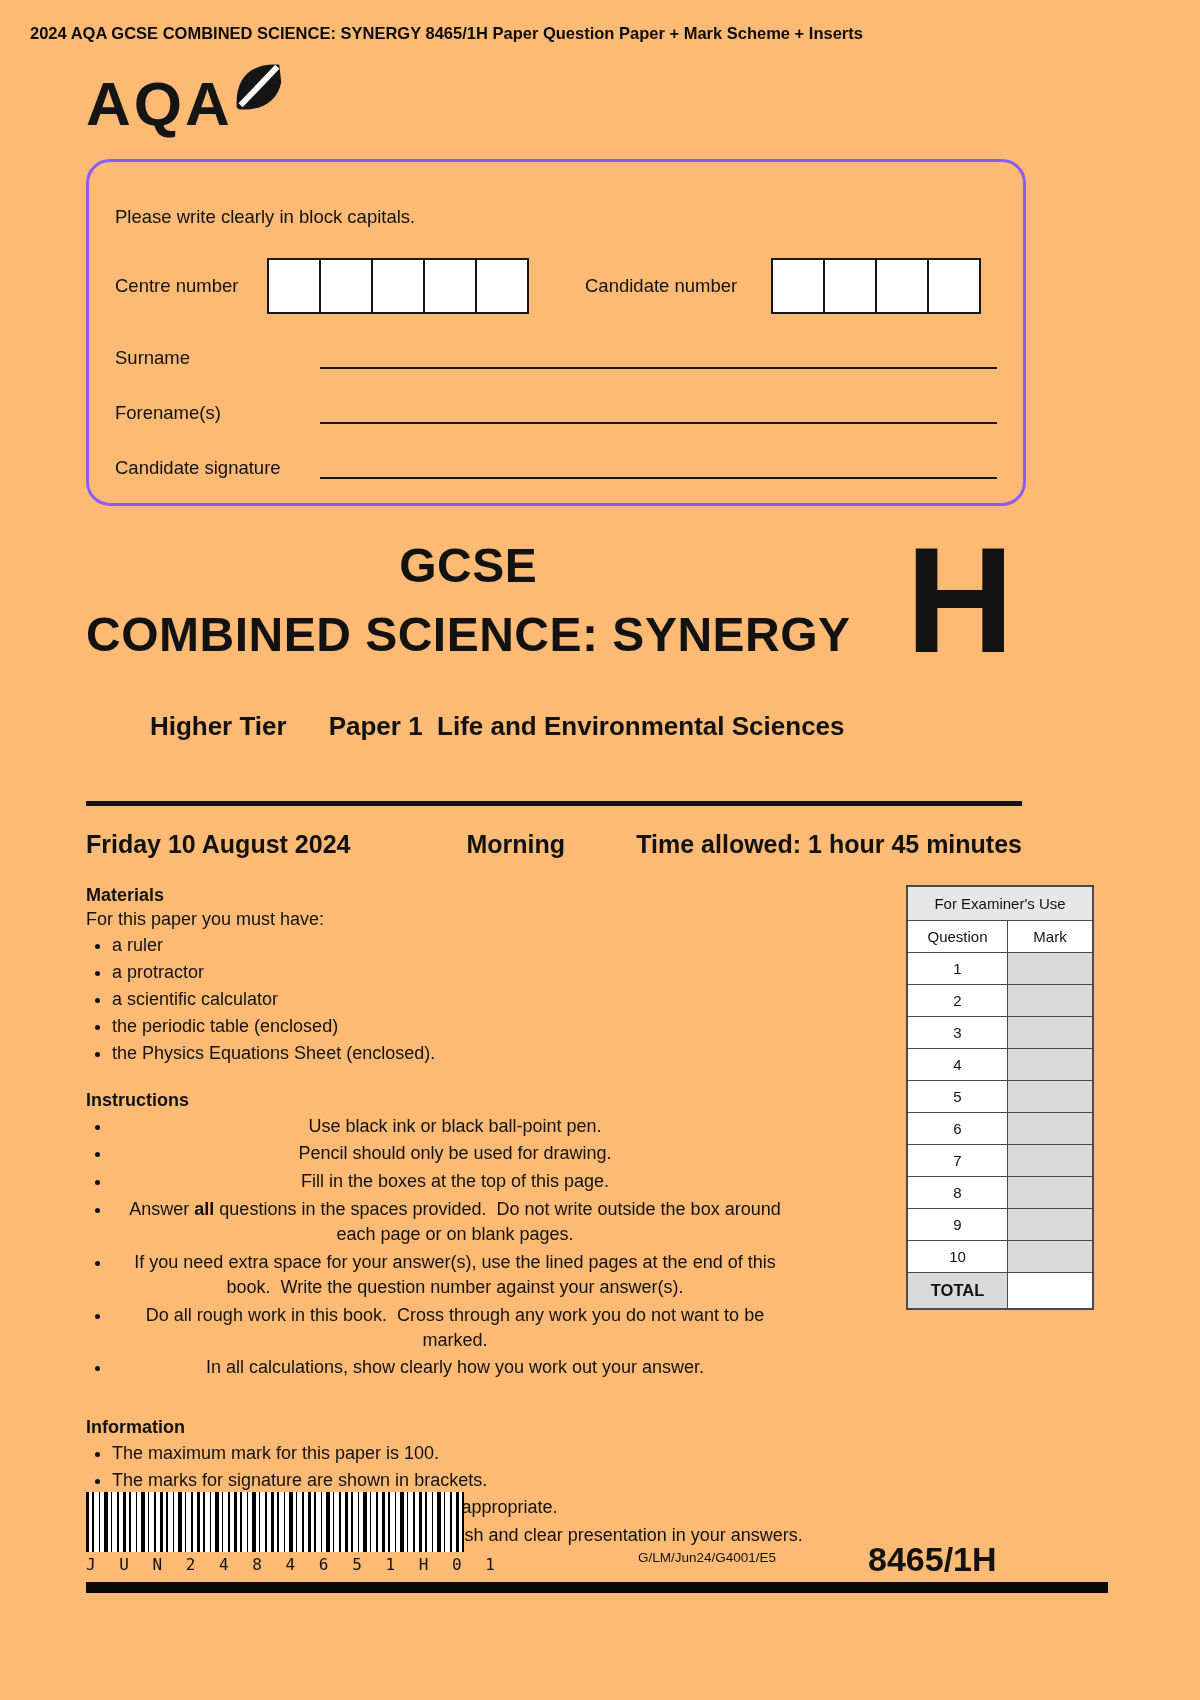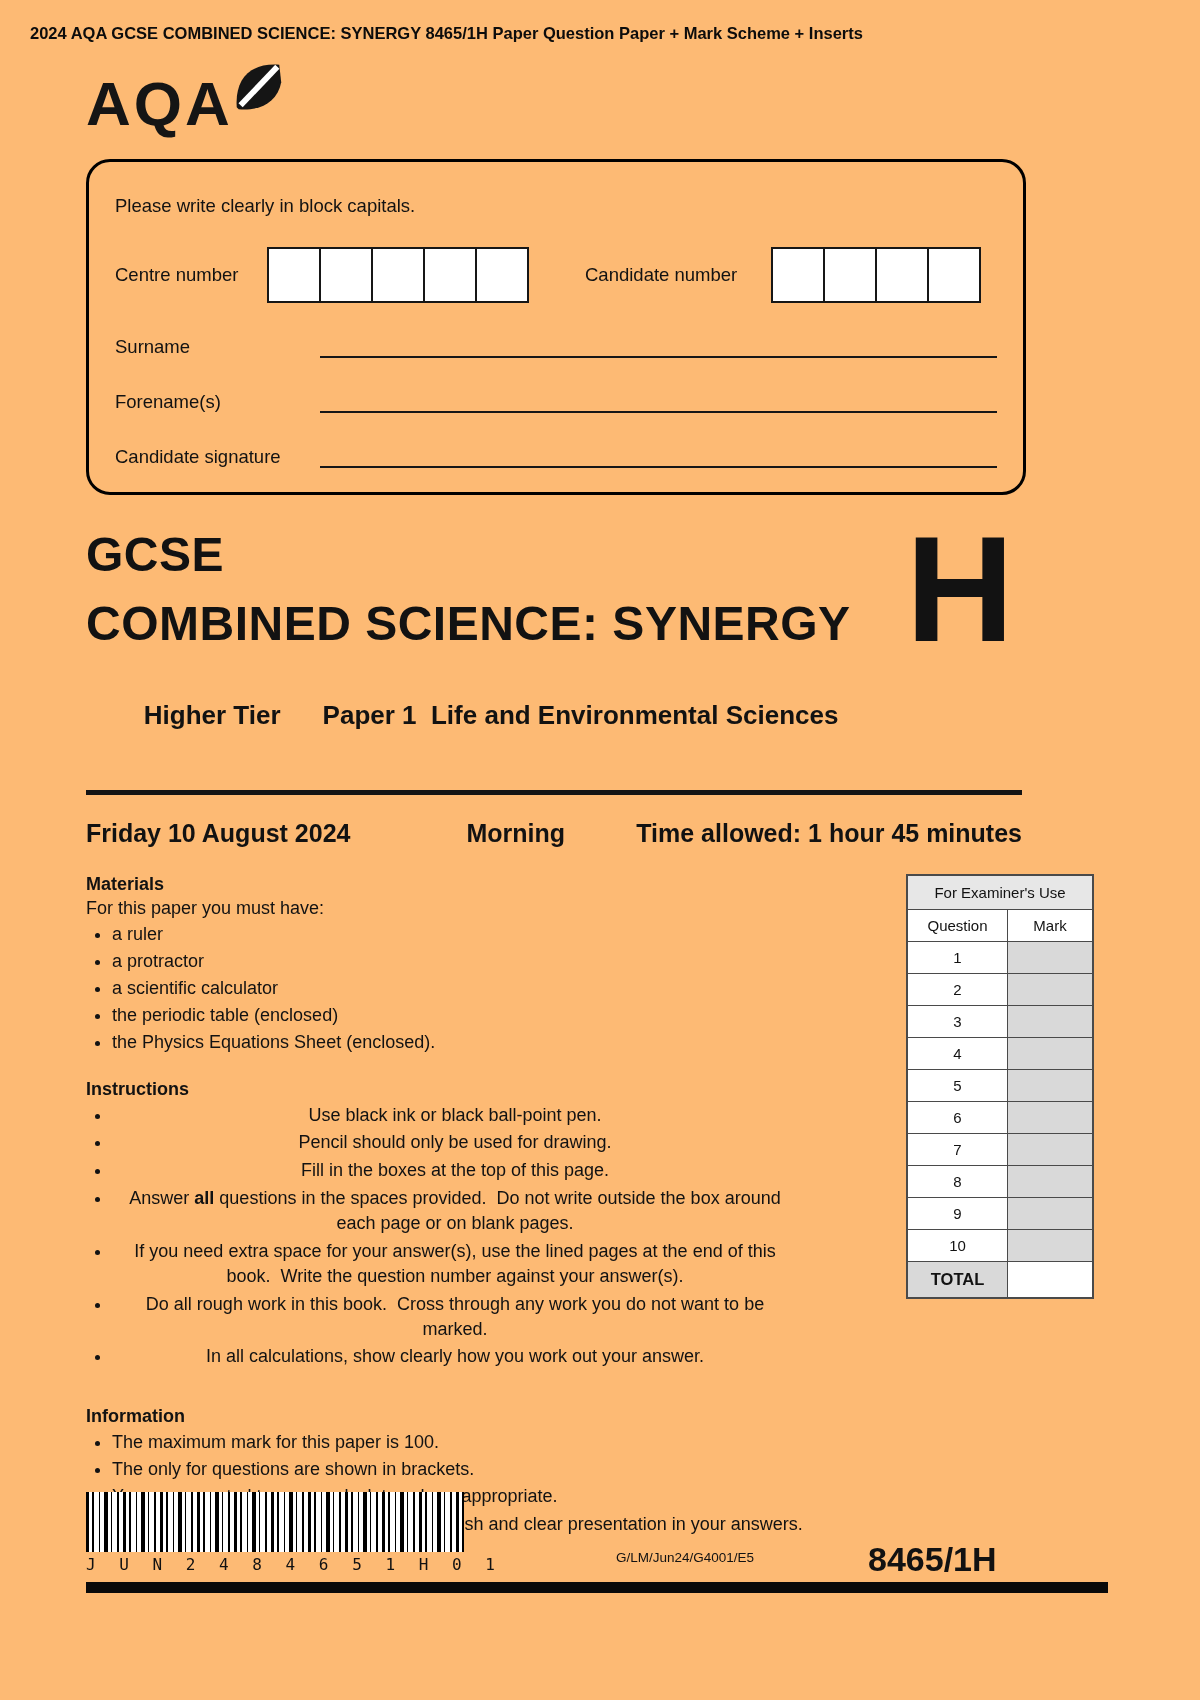--- a/index.html
+++ b/index.html
@@ -6,35 +6,35 @@
   html, body { background: #ffffff; }
   body { font-family: "Liberation Sans", sans-serif; color: #121212; }
   .page { width: 1200px; height: 1700px; background: #fdba74; position: relative; overflow: hidden; }
 
   .doc-header { padding: 24px 30px 0 30px; font-size: 16.5px; font-weight: 600; color: #0c0c0c; }
 
   .logo { margin: 30px 0 0 86px; position: relative; display: inline-block; }
   .logo-text { font-size: 62px; font-weight: 800; letter-spacing: 3px; line-height: 1; color: #151515; }
   .logo-leaf { position: absolute; right: -54px; top: -16px; width: 58px; height: 58px; }
 
-  .cand-box { margin: 24px 0 0 86px; width: 940px; border: 3px solid #000000; border-radius: 24px; padding: 33px 26px 24px 26px; }
+  .cand-box { margin: 24px 0 0 86px; width: 940px; border: 3px solid #8b5cf6; border-radius: 24px; padding: 44px 26px 24px 26px; }
   .cand-note { font-size: 18.5px; }
   .row-numbers { display: flex; align-items: center; margin-top: 30px; }
   .field-label { font-size: 18.5px; }
   .centre-label { width: 152px; }
   .candnum-label { margin-left: 56px; width: 186px; }
   .boxes { display: flex; }
   .cbox { width: 54px; height: 56px; border: 2px solid #161616; background: #fff; }
   .cbox + .cbox { margin-left: -2px; }
   .row-line { display: flex; align-items: flex-end; margin-top: 29px; }
   .row-line .field-label { width: 205px; }
   .wline { flex: 1; border-bottom: 2px solid #161616; height: 26px; }
   .declaration { margin: 5px 0 0 205px; font-size: 15.5px; }
 
-  .title-row { margin: 32px 178px 0 86px; display: flex; justify-content: space-between; align-items: flex-start; }
+  .title-row { margin: 32px 178px 0 86px; display: flex; justify-content: space-between; align-items: flex-start; text-align: center; }
   .qual { font-size: 48px; font-weight: 700; letter-spacing: .5px; }
   .subject { font-size: 48px; font-weight: 700; letter-spacing: .5px; margin-top: 14px; }
   .tier-line { margin-top: 18px; font-size: 26px; font-weight: 600; white-space: pre-wrap; }
   .tier-line .paper { margin-left: 42px; white-space: pre-wrap; }
   .tier-letter { font-size: 150px; font-weight: 800; line-height: .8; margin-top: 2px; margin-right: 8px; }
 
   .divider { margin: 28px 178px 0 86px; height: 5px; background: #141414; }
 
   .session { margin: 24px 178px 0 86px; display: flex; align-items: baseline; font-size: 25px; font-weight: 600; }
   .session .tod { margin-left: 116px; }
@@ -62,21 +62,21 @@
 
   .information { margin: 34px 178px 0 86px; }
 
   .footer { position: absolute; left: 86px; top: 1492px; width: 1028px; height: 96px; }
   .barcode { width: 378px; height: 60px;
     background: repeating-linear-gradient(90deg,
       #000 0 3px, #fff 3px 6px, #000 6px 8px, #fff 8px 13px,
       #000 13px 14px, #fff 14px 18px, #000 18px 22px, #fff 22px 25px,
       #000 25px 26px, #fff 26px 31px, #000 31px 33px, #fff 33px 37px); }
   .barcode-text { font-family: "DejaVu Sans Mono", monospace; font-size: 16px; letter-spacing: 7px; margin-top: 3px; color: #111; }
-  .ref { position: absolute; left: 530px; top: 58px; font-size: 13.5px; }
+  .ref { position: absolute; left: 552px; top: 58px; font-size: 13.5px; }
   .paper-code { position: absolute; left: 782px; top: 48px; font-size: 34px; font-weight: 700; }
   .bottom-bar { position: absolute; left: 86px; top: 1582px; width: 1022px; height: 11px; background: #0a0a0a; }
 </style>
 </head>
 <body>
 
 <div class="page">
 
   <div class="doc-header">2024 AQA GCSE COMBINED SCIENCE: SYNERGY 8465/1H Paper Question Paper + Mark Scheme + Inserts</div>
 
@@ -226,21 +226,21 @@
         <div class="ex-q">TOTAL</div>
         <div class="ex-m"></div>
       </div>
     </div>
   </div>
 
   <div class="information">
     <div class="sec-heading">Information</div>
     <ul class="blist">
         <li>The maximum mark for this paper is 100.</li>
-        <li>The only for questions are shown in brackets.</li>
+        <li>The marks for signature are shown in brackets.</li>
         <li>You are expected to use a calculator where appropriate.</li>
         <li>You are reminded of the need for good English and clear presentation in your answers.</li>
       </ul>
   </div>
 
   <div class="footer">
     <div class="barcode"></div>
     <div class="barcode-text">J U N 2 4 8 4 6 5 1 H 0 1</div>
     <div class="ref">G/LM/Jun24/G4001/E5</div>
     <div class="paper-code">8465/1H</div>

